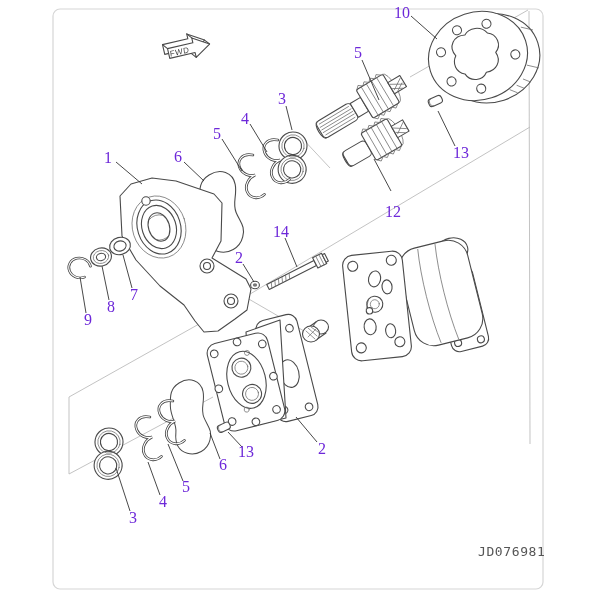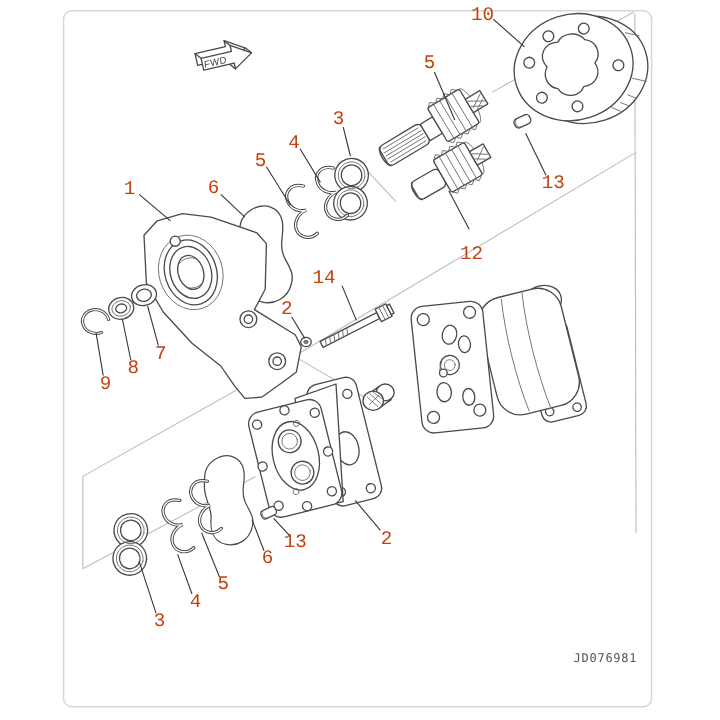--- a/index.html
+++ b/index.html
@@ -1,22 +1,22 @@
 <!DOCTYPE html>
 <html><head>
 <meta charset="utf-8">
 <style>
   html,body{margin:0;padding:0;background:#fff;}
   #stage{position:relative;width:600px;height:600px;background:#fff;overflow:hidden;
          font-family:"Liberation Sans",sans-serif;}
   #art{position:absolute;left:0;top:0;}
   .callout{position:absolute;transform:translate(-50%,-50%);font-size:16px;line-height:1;
-           color:#c2410c;font-family:Liberation Mono, monospace;}
-  #dwgnum{position:absolute;left:478px;top:544px;width:62px;
-          font-size:10px;letter-spacing:.6px;color:#555;font-family:"DejaVu Sans Mono",monospace;}
+           color:#6d28d9;font-family:Liberation Serif, serif;}
+  #dwgnum{position:absolute;left:478px;top:544px;width:62px;text-align:right;
+          font-size:13px;letter-spacing:.6px;color:#555;font-family:"DejaVu Sans Mono",monospace;}
   .ln{fill:none;stroke:#4a4a4a;stroke-width:1.1;stroke-linejoin:round;stroke-linecap:round;}
   .fw{fill:#fff;stroke:#4a4a4a;stroke-width:1.1;stroke-linejoin:round;}
   .thin{fill:none;stroke:#6a6a6a;stroke-width:.7;stroke-linecap:round;}
   .phantom{stroke:#bcbcbc;stroke-width:.9;fill:none;}
   .leader{stroke:#333;stroke-width:.9;fill:none;}
   .wire{fill:none;stroke:#444;stroke-width:2.7;stroke-linecap:round;}
   .wirein{fill:none;stroke:#fff;stroke-width:1.1;stroke-linecap:round;}
 </style>
 </head>
 <body>
@@ -280,21 +280,21 @@
 
 <div class="callout" style="left:402px;top:13px">10</div>
 <div class="callout" style="left:358px;top:53px">5</div>
 <div class="callout" style="left:282px;top:99px">3</div>
 <div class="callout" style="left:245px;top:119px">4</div>
 <div class="callout" style="left:217px;top:134px">5</div>
 <div class="callout" style="left:108px;top:158px">1</div>
 <div class="callout" style="left:178px;top:157px">6</div>
 <div class="callout" style="left:461px;top:153px">13</div>
 <div class="callout" style="left:393px;top:212px">12</div>
-<div class="callout" style="left:270px;top:232px">14</div>
+<div class="callout" style="left:281px;top:232px">14</div>
 <div class="callout" style="left:239px;top:258px">2</div>
 <div class="callout" style="left:134px;top:295px">7</div>
 <div class="callout" style="left:111px;top:307px">8</div>
 <div class="callout" style="left:88px;top:320px">9</div>
 <div class="callout" style="left:322px;top:449px">2</div>
 <div class="callout" style="left:223px;top:465px">6</div>
 <div class="callout" style="left:246px;top:452px">13</div>
 <div class="callout" style="left:186px;top:487px">5</div>
 <div class="callout" style="left:163px;top:502px">4</div>
 <div class="callout" style="left:133px;top:518px">3</div>

